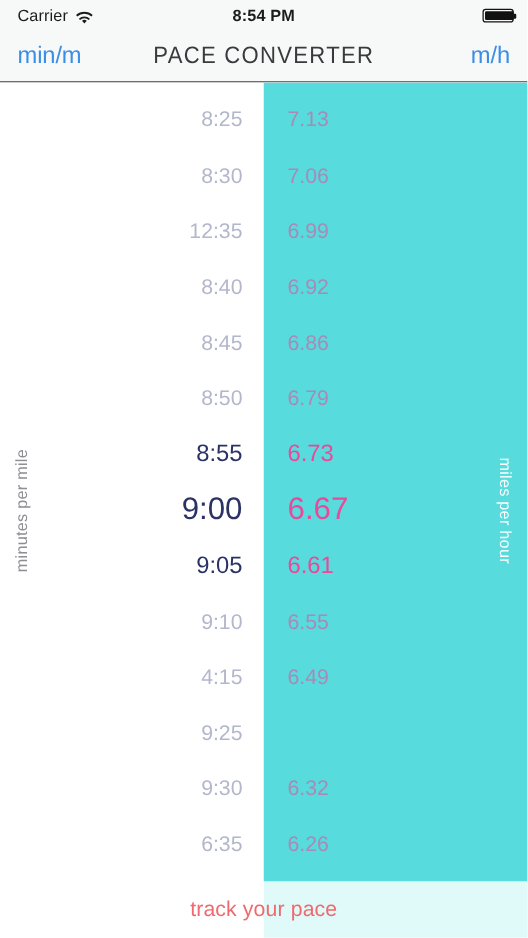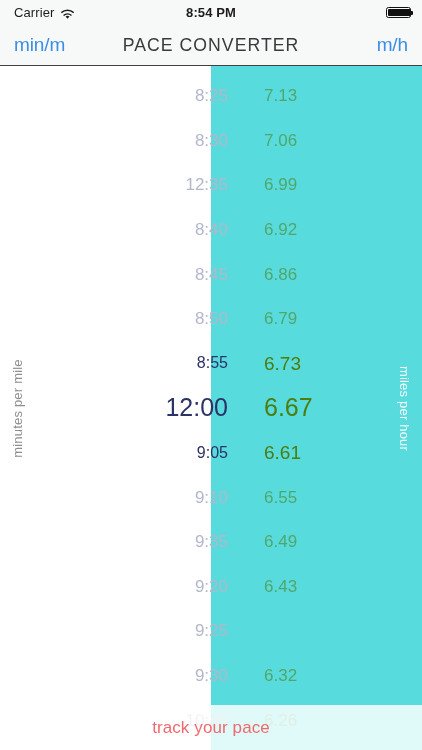--- a/index.html
+++ b/index.html
@@ -61,40 +61,40 @@
 
   .teal-panel{
     position:absolute; top:0; bottom:0; left:211px; right:0;
     background:#57dbdd;
   }
 
   .rows{ position:absolute; top:0; left:0; right:0; }
 
   .row{
     position:relative; height:44.6px;
-    display:flex; align-items:center;margin-left:34px;
+    display:flex; align-items:center;
   }
   .cell-left{
     position:absolute; left:0; width:211px;
     text-align:right; padding-right:17px;
     color:#b3b7cb;
     font-size:17px;
     line-height:1;
   }
   .cell-right{
     position:absolute; left:211px; right:0;
     text-align:left; padding-left:19px;
-    color:#4d7c0f;
+    color:#ec4899;
     font-size:17px;
     line-height:1;
     opacity:.55;
   }
 
   
-  .row.near .cell-left  { color:#2b3266; font-size:16px; }
+  .row.near .cell-left  { color:#2b3266; font-size:19px; }
   .row.near .cell-right { opacity:1; font-size:19px; }
 
   .row.sel .cell-left   { color:#2b3266; font-size:25px; }
   .row.sel .cell-right  { opacity:1; font-size:25px; }
 
   
   .axis{
     position:absolute; top:0; bottom:0;
     width:34px;
     display:flex; align-items:center; justify-content:center;
@@ -174,48 +174,44 @@
         </div>
         <div class="row">
           <div class="cell-left">8:50</div>
           <div class="cell-right">6.79</div>
         </div>
         <div class="row near">
           <div class="cell-left">8:55</div>
           <div class="cell-right">6.73</div>
         </div>
         <div class="row sel">
-          <div class="cell-left">12:00</div>
+          <div class="cell-left">9:00</div>
           <div class="cell-right">6.67</div>
         </div>
         <div class="row near">
           <div class="cell-left">9:05</div>
           <div class="cell-right">6.61</div>
         </div>
         <div class="row">
           <div class="cell-left">9:10</div>
           <div class="cell-right">6.55</div>
         </div>
         <div class="row">
-          <div class="cell-left">9:35</div>
+          <div class="cell-left">4:15</div>
           <div class="cell-right">6.49</div>
-        </div>
-        <div class="row">
-          <div class="cell-left">9:20</div>
-          <div class="cell-right">6.43</div>
         </div>
         <div class="row">
           <div class="cell-left">9:25</div>
         </div>
         <div class="row">
           <div class="cell-left">9:30</div>
           <div class="cell-right">6.32</div>
         </div>
         <div class="row">
-          <div class="cell-left">10:35</div>
+          <div class="cell-left">6:35</div>
           <div class="cell-right">6.26</div>
         </div>
         <div class="row"></div>
       </div>
 
     <div class="axis axis-left">
       <span>minutes per mile</span>
     </div>
     <div class="axis axis-right">
       <span>miles per hour</span>

